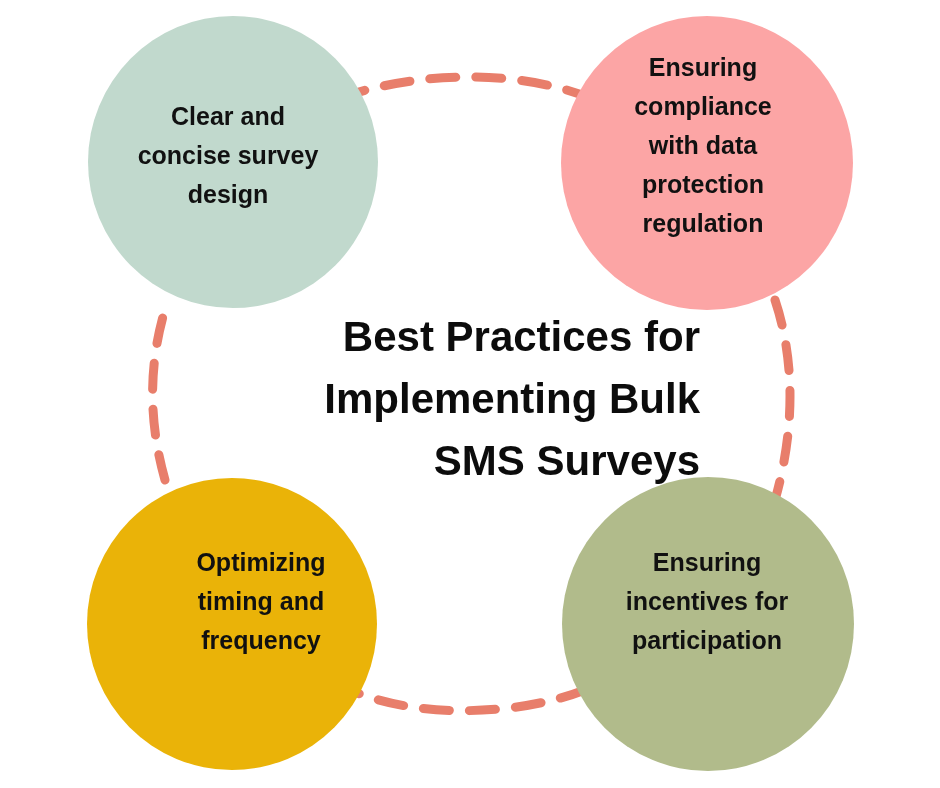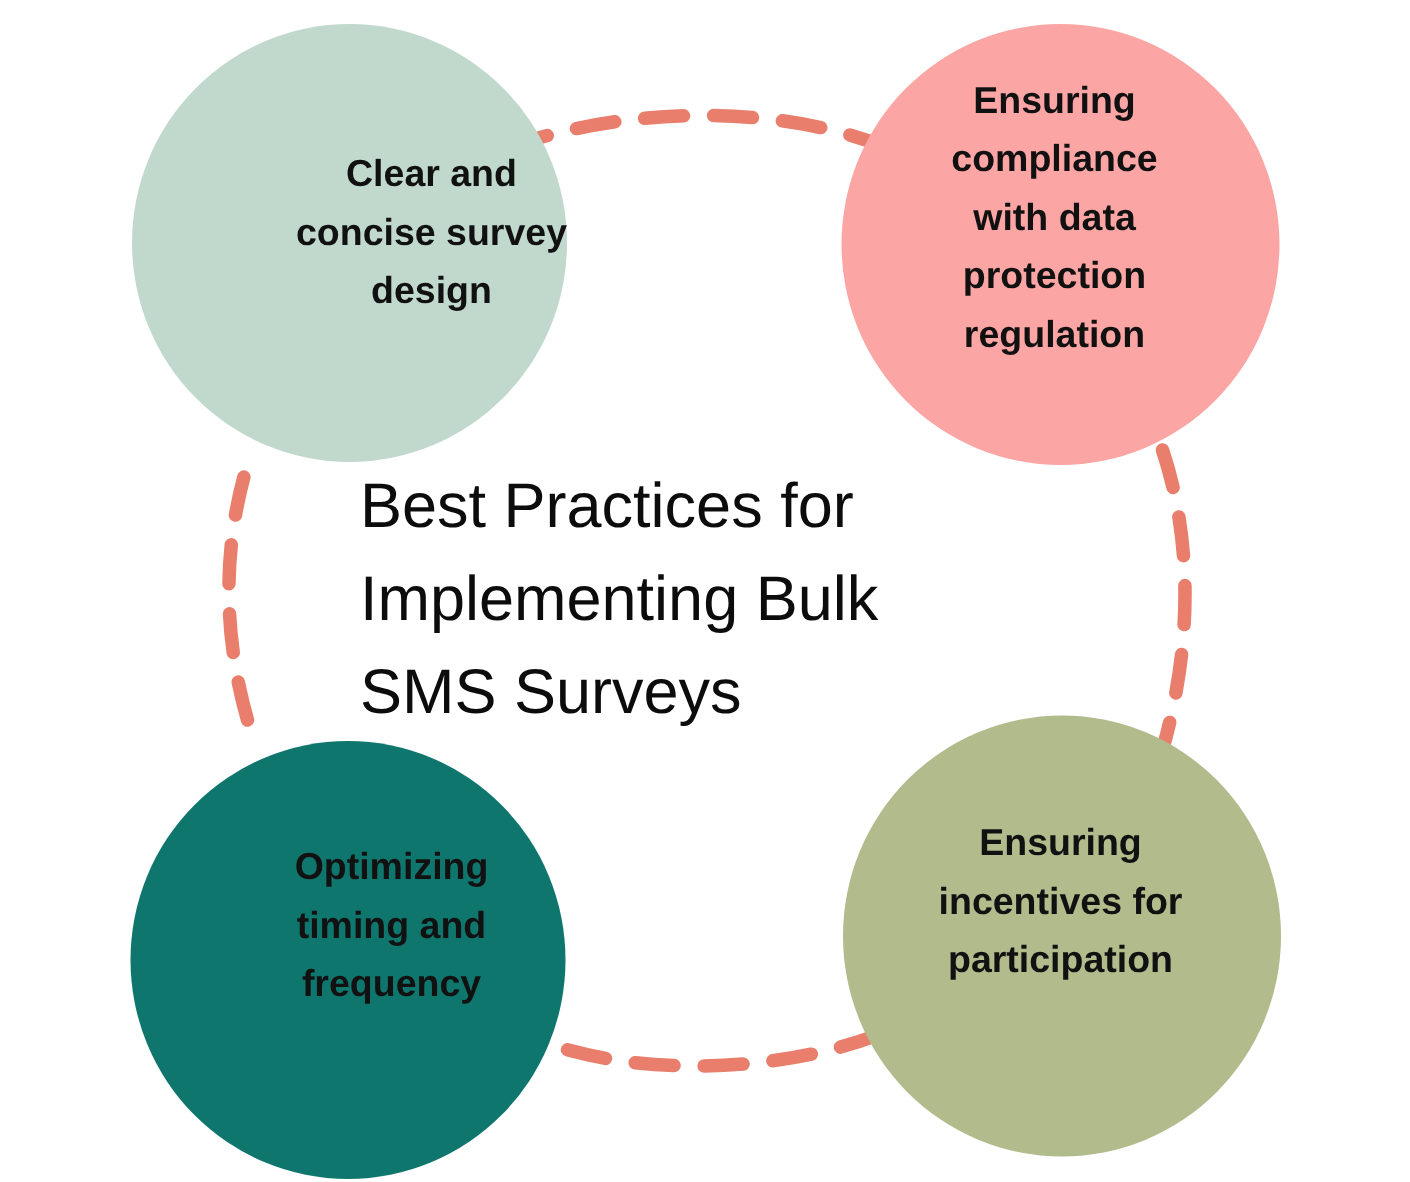--- a/index.html
+++ b/index.html
@@ -1,30 +1,30 @@
 <!DOCTYPE html>
 <html><head>
 <meta charset="utf-8">
 <style>
   html, body { margin:0; padding:0; background:#ffffff; }
   body { width:940px; height:788px; position:relative; overflow:hidden;
          font-family:"Liberation Sans", "DejaVu Sans", sans-serif; }
   #ring { position:absolute; left:0; top:0; width:940px; height:788px; }
   .node { position:absolute; border-radius:50%; display:flex; align-items:center; justify-content:center; text-align:center; }
   .node span { font-weight:bold; font-size:25px; line-height:39px; color:#111; white-space:pre-line; }
-  #n1 { left:88px;  top:16px;  width:290px; height:292px; background:#c1d9cd;justify-content:flex-end; }
+  #n1 { left:88px;  top:16px;  width:290px; height:292px; background:#c1d9cd; }
   #n2 { left:561px; top:16px;  width:292px; height:294px; background:#fca5a5; }
-  #n3 { left:87px;  top:494px; width:290px; height:292px; background:#0f766e;justify-content:center; }
+  #n3 { left:87px;  top:478px; width:290px; height:292px; background:#eab308;justify-content:center; }
   #n4 { left:562px; top:477px; width:292px; height:294px; background:#b1bb8b; }
   #n1 span { margin-top:-14px; margin-left:-10px; }
   #n2 span { margin-top:-35px; margin-left:-8px; }
   #n3 span { margin-top:-45px; margin-left:58px; }
   #n4 span { margin-top:-45px; margin-left:-2px; }
-  #title { position:absolute; left:240px; top:306px; width:460px; text-align:left;
-           font-weight:normal; font-size:42px; line-height:62px; color:#0c0c0c; white-space:pre-line; }
+  #title { position:absolute; left:240px; top:306px; width:460px; text-align:right;
+           font-weight:bold; font-size:42px; line-height:62px; color:#0c0c0c; white-space:pre-line; }
 </style>
 </head>
 <body>
 
 <svg id="ring" viewBox="0 0 940 788">
   <path d="M 340 98 C 420 70, 520 70, 590 98 M 775 300 C 795 360, 795 430, 775 500 M 585 690 C 520 715, 420 720, 350 690 M 165 480 C 148 420, 148 360, 168 300" fill="none" stroke="#e87e6b" stroke-width="9" stroke-linecap="round" stroke-dasharray="26 20"></path>
 </svg>
 
 <div class="node" id="n1">
   <span>Clear and

